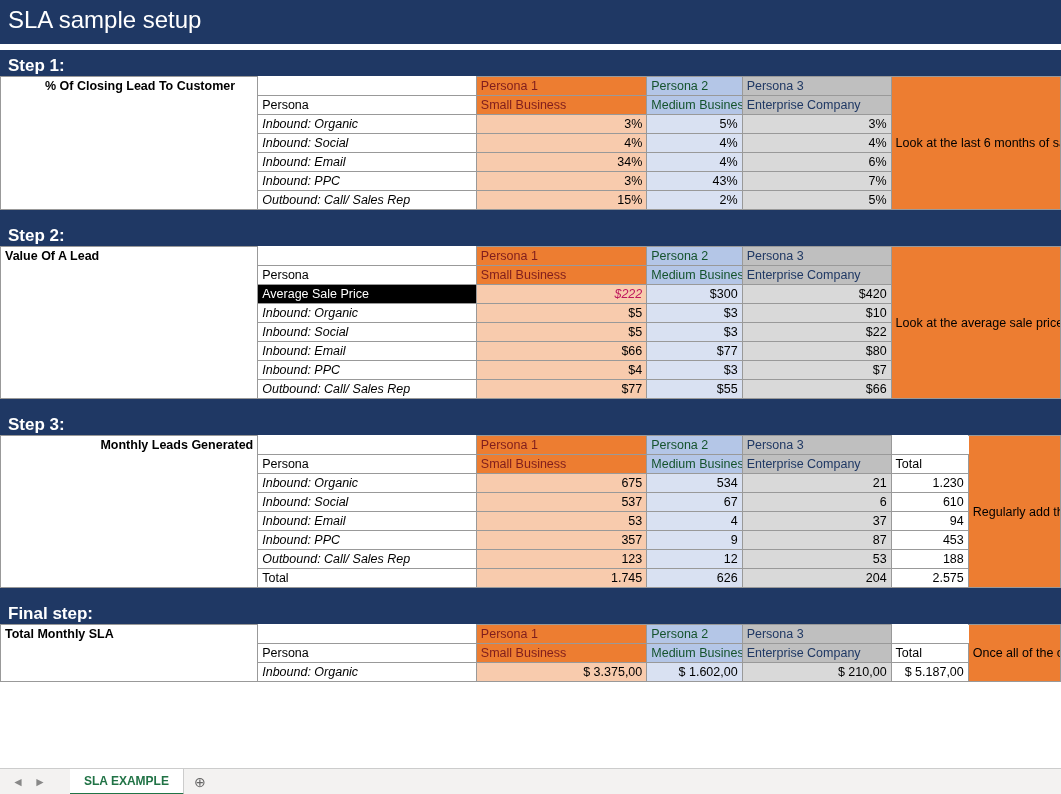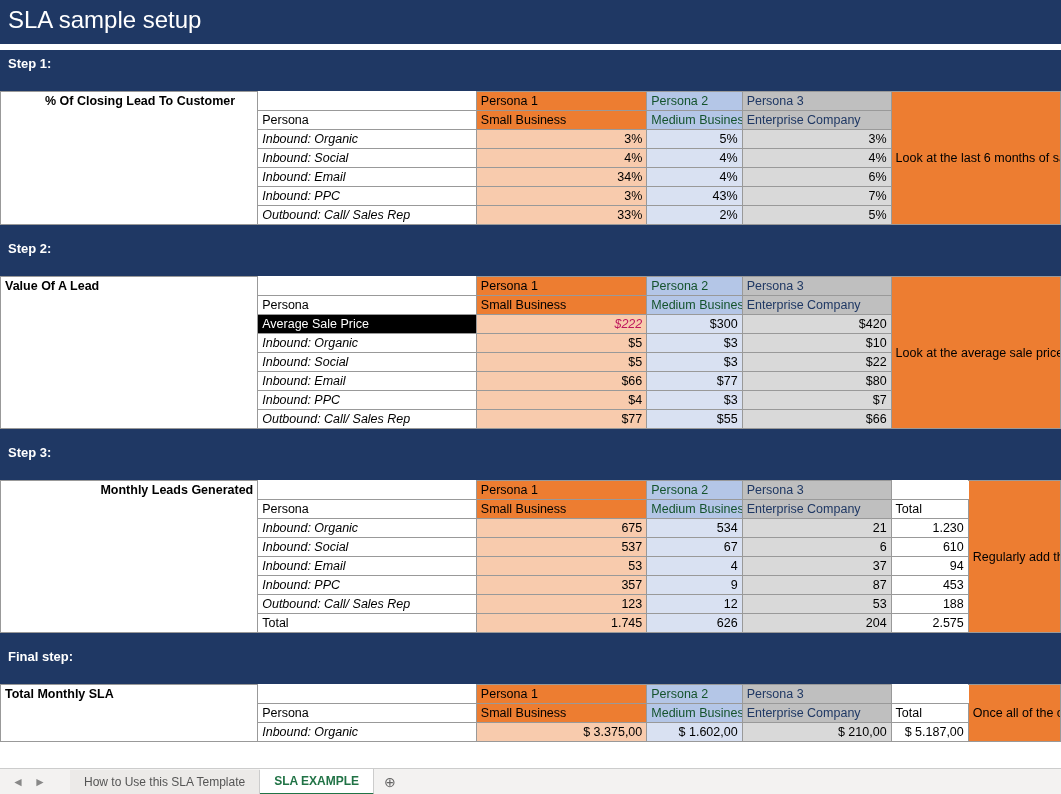--- a/index.html
+++ b/index.html
@@ -15,23 +15,23 @@
   }
   .title-bar {
     background: #1f3864;
     color: #fff;
     font-size: 24px;
     padding: 6px 8px 10px 8px;
   }
   .step-bar {
     background: #1f3864;
     color: #fff;
-    font-size: 13px;
+    font-size: 17px;
     font-weight: bold;
-    padding: 6px 8px 20px 8px;
+    padding: 6px 8px 0 8px;
   }
   .spacer { background:#1f3864; height:10px;}
   table.grid {
     border-collapse: collapse;
     width: 1061px;
     table-layout: fixed;
   }
   table.grid td {
     border: 1px solid #999;
     padding: 2px 4px;
@@ -43,21 +43,21 @@
   .colA { width: 240px; }
   .colB { width: 204px; }
   .colC { width: 159px; }
   .colD { width: 89px; }
   .colE { width: 139px; }
   .colF { width: 72px; }
   .colG { width: 158px; }
 
   .label-cell { font-weight: bold; background:#fff; }
   .row-label { font-style: italic; background:#fff;}
-  .persona-header-orange { background:#ed7d31; color:#000000; }
+  .persona-header-orange { background:#ed7d31; color:#7f1d1d; }
   .persona-header-blue { background:#b4c6e7; color:#14532d;}
   .persona-header-gray { background:#bfbfbf; color:#1f3864;}
   .data-orange { background:#f8cbad; text-align:right;}
   .data-blue { background:#d9e1f2; text-align:right;}
   .data-gray { background:#d9d9d9; text-align:right;}
   .data-tot { background:#fff; text-align:right;}
   .note-orange { background:#ed7d31; color:#000; text-align:center; font-size:12px; padding:4px 6px; vertical-align:middle;}
   .black-row td { background:#000; color:#fff; }
   .black-row td.data-orange { color:#be185d; background:#f8cbad;font-style:italic;}
   .black-row td.data-blue { color:#000; background:#d9e1f2;}
@@ -131,21 +131,21 @@
         <td class="data-gray">6%</td>
       </tr>
 <tr>
         <td class="row-label">Inbound: PPC</td>
         <td class="data-orange">3%</td>
         <td class="data-blue">43%</td>
         <td class="data-gray">7%</td>
       </tr>
 <tr>
         <td class="row-label">Outbound: Call/ Sales Rep</td>
-        <td class="data-orange">33%</td>
+        <td class="data-orange">15%</td>
         <td class="data-blue">2%</td>
         <td class="data-gray">5%</td>
       </tr>
 </tbody>
   </table>
 <div class="spacer"></div>
 
 <div class="step-bar">Step 2:</div>
 <table class="grid">
 <colgroup>
@@ -321,16 +321,15 @@
         <td class="data-tot">$      5.187,00</td>
       </tr>
 </tbody>
   </table>
 
 <div class="tab-bar">
   <div class="tab-nav">
     <span>◄</span>
     <span>►</span>
   </div>
-  <div class="tab">How to Use this SLA Template</div>
   <div class="tab active">SLA EXAMPLE</div>
   <div class="tab-add">⊕</div>
 </div>
 
 </body></html>

